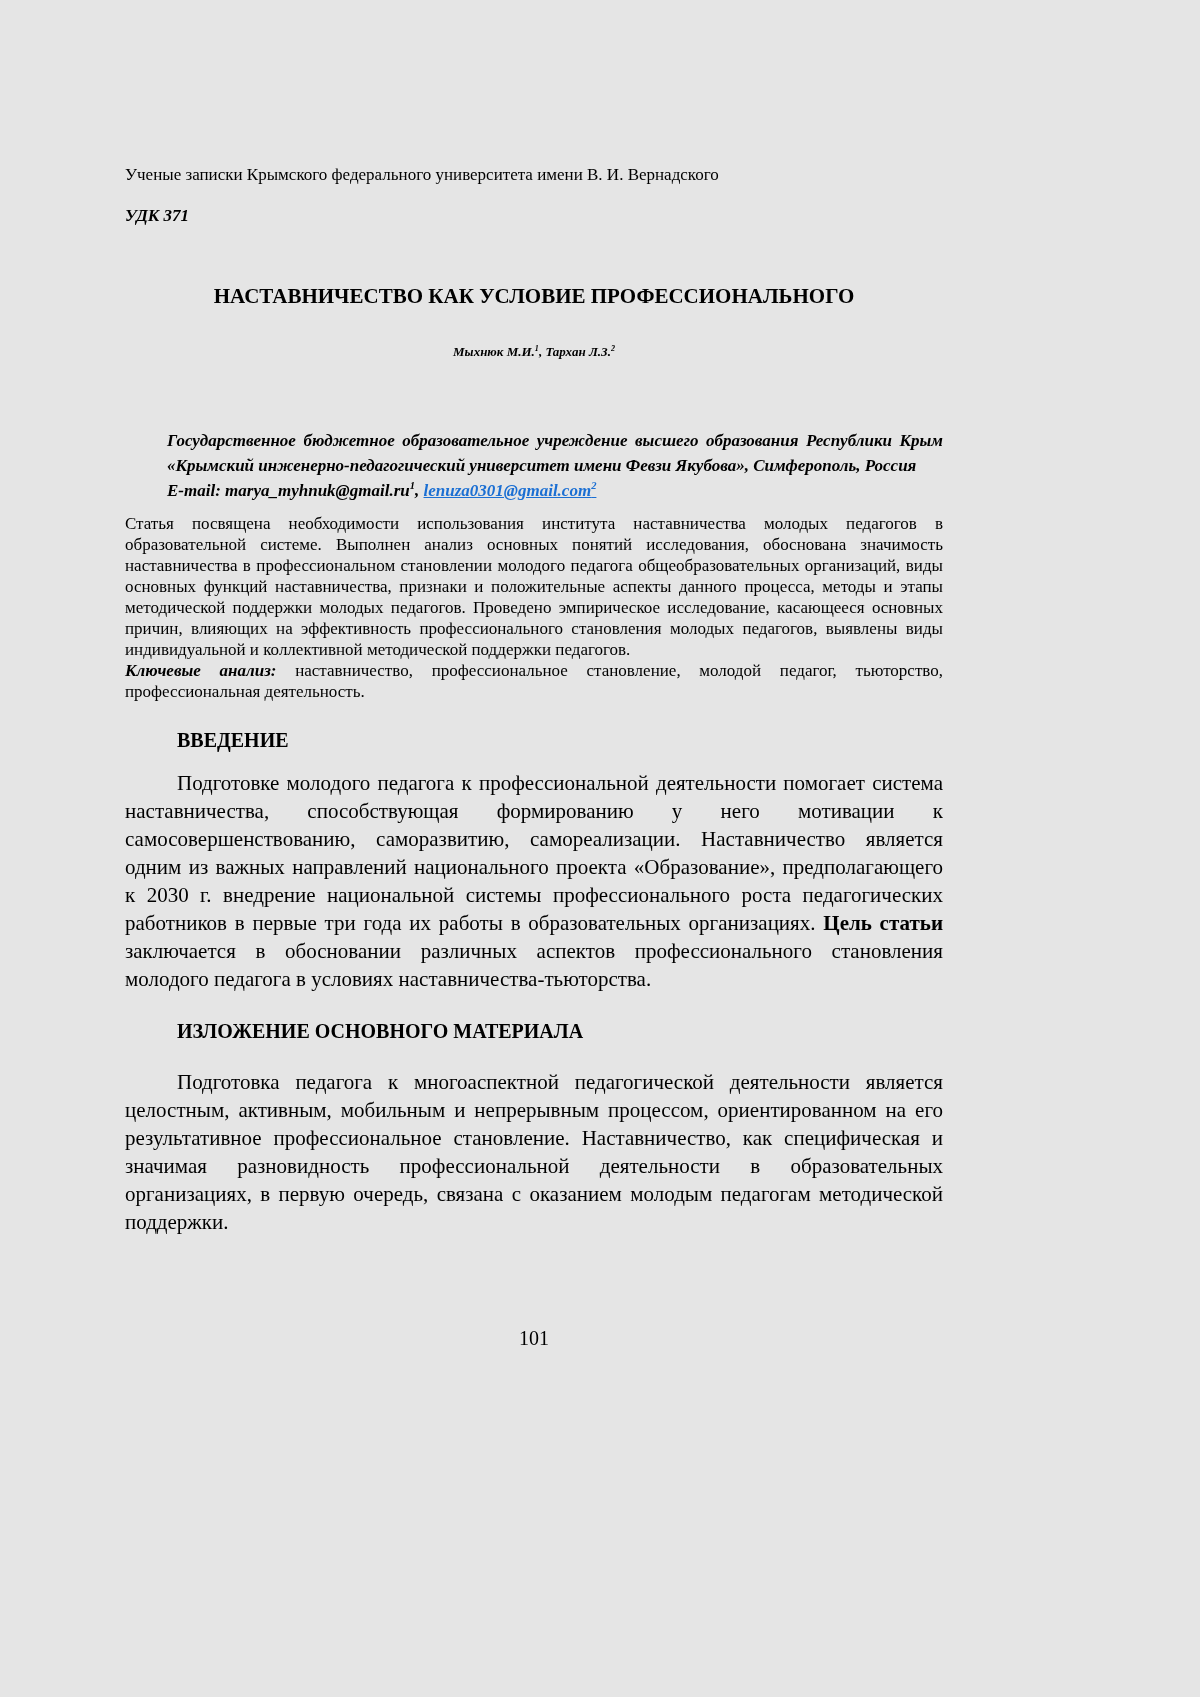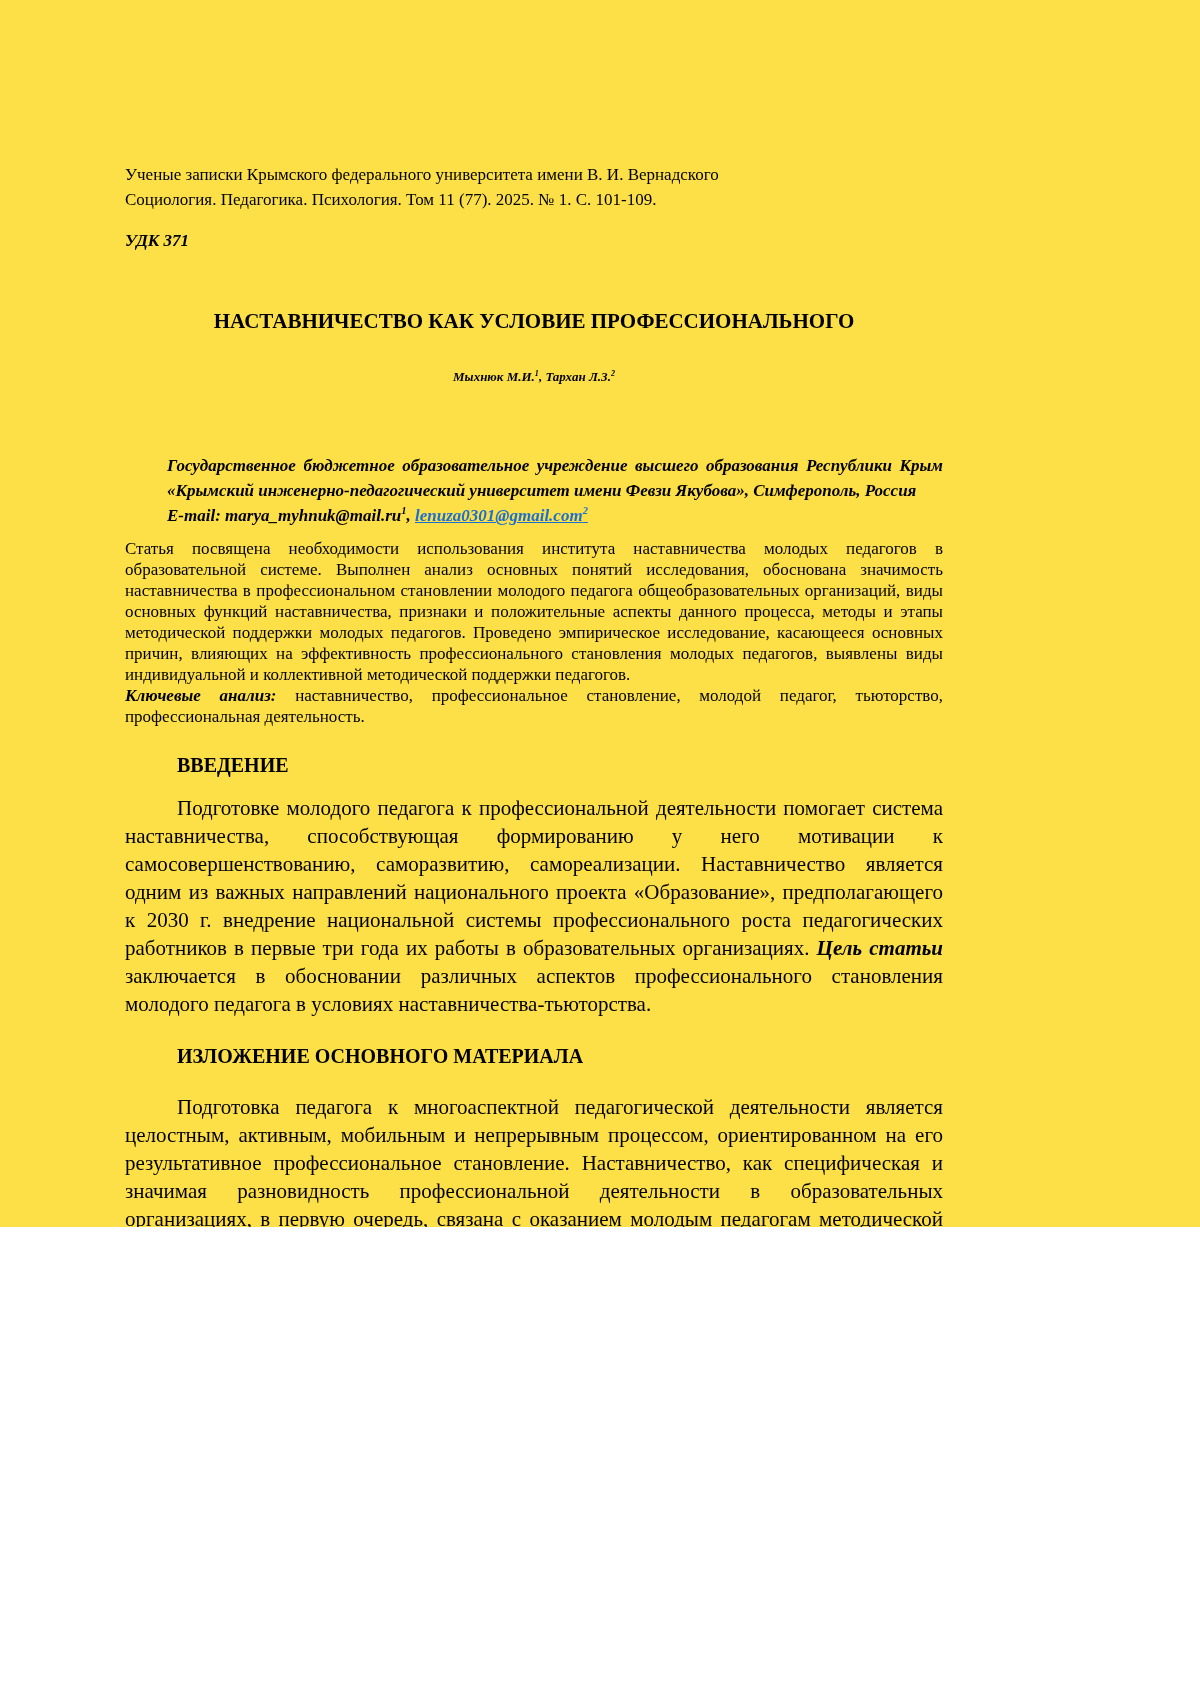--- a/index.html
+++ b/index.html
@@ -3,22 +3,22 @@
 <meta charset="utf-8">
 <style>
   html, body {
     margin: 0;
     padding: 0;
     background: #ffffff;
   }
   .page {
     position: relative;
     width: 1200px;
-    height: 1227px;
-    background: #fde047;
+    height: 1697px;
+    background: #e5e5e5;
     color: #000000;
     font-family: "Liberation Serif", "DejaVu Serif", serif;
     overflow: hidden;
   }
   .content {
     position: absolute;
     left: 125px;
     top: 0;
     width: 818px;
   }
@@ -106,54 +106,52 @@
     font-size: 21px;
     line-height: 28px;
     text-align: justify;
     text-indent: 52px;
   }
   .body-p.second {
     margin-top: 24px;
   }
   .goal-label {
     font-weight: bold;
-    font-style: italic;
   }
   .page-number {
     position: absolute;
     left: 125px;
     top: 1326px;
     width: 818px;
     text-align: center;
     font-size: 20px;
     line-height: 25px;
   }
 </style>
 </head>
 <body>
 
 <div class="page">
   <div class="content">
 
     <div class="journal">
       <span class="journal-line">Ученые записки Крымского федерального университета имени В. И. Вернадского</span>
-      <span class="journal-line">Социология. Педагогика. Психология. Том 11 (77). 2025. № 1. С. 101-109.</span>
     </div>
 
     <div class="udc">УДК 371</div>
 
     <div class="title">
       <span class="title-line">НАСТАВНИЧЕСТВО КАК УСЛОВИЕ ПРОФЕССИОНАЛЬНОГО</span>
     </div>
 
     <div class="authors"><span>Мыхнюк М.И.</span><sup>1</sup><span>, </span><span>Тархан Л.З.</span><sup>2</sup></div>
 
     <div class="affiliation">Государственное бюджетное образовательное учреждение высшего образования Республики Крым «Крымский инженерно-педагогический университет имени Февзи Якубова», Симферополь, Россия</div>
 
-    <div class="email-line"><span>E-mail: </span><span>marya_myhnuk@mail.ru</span><sup>1</sup><span>, </span><a href="#" class="email-link"><span>lenuza0301@gmail.com</span><sup>2</sup></a></div>
+    <div class="email-line"><span>E-mail: </span><span>marya_myhnuk@gmail.ru</span><sup>1</sup><span>, </span><a href="#" class="email-link"><span>lenuza0301@gmail.com</span><sup>2</sup></a></div>
 
     <div class="abstract">Статья посвящена необходимости использования института наставничества молодых педагогов в образовательной системе. Выполнен анализ основных понятий исследования, обоснована значимость наставничества в профессиональном становлении молодого педагога общеобразовательных организаций, виды основных функций наставничества, признаки и положительные аспекты данного процесса, методы и этапы методической поддержки молодых педагогов. Проведено эмпирическое исследование, касающееся основных причин, влияющих на эффективность профессионального становления молодых педагогов, выявлены виды индивидуальной и коллективной методической поддержки педагогов.</div>
 
     <div class="keywords"><span class="kw-label">Ключевые анализ:</span><span> наставничество, профессиональное становление, молодой педагог, тьюторство, профессиональная деятельность.</span></div>
 
     <div class="section-heading">ВВЕДЕНИЕ</div>
 
     <div class="body-p"><span>Подготовке молодого педагога к профессиональной деятельности помогает система наставничества, способствующая формированию у него мотивации к самосовершенствованию, саморазвитию, самореализации. Наставничество является одним из важных направлений национального проекта «Образование», предполагающего к 2030 г. внедрение национальной системы профессионального роста педагогических работников в первые три года их работы в образовательных организациях. </span><span class="goal-label">Цель статьи</span><span> заключается в обосновании различных аспектов профессионального становления молодого педагога в условиях наставничества-тьюторства.</span></div>
 
     <div class="section-heading second">ИЗЛОЖЕНИЕ ОСНОВНОГО МАТЕРИАЛА</div>

